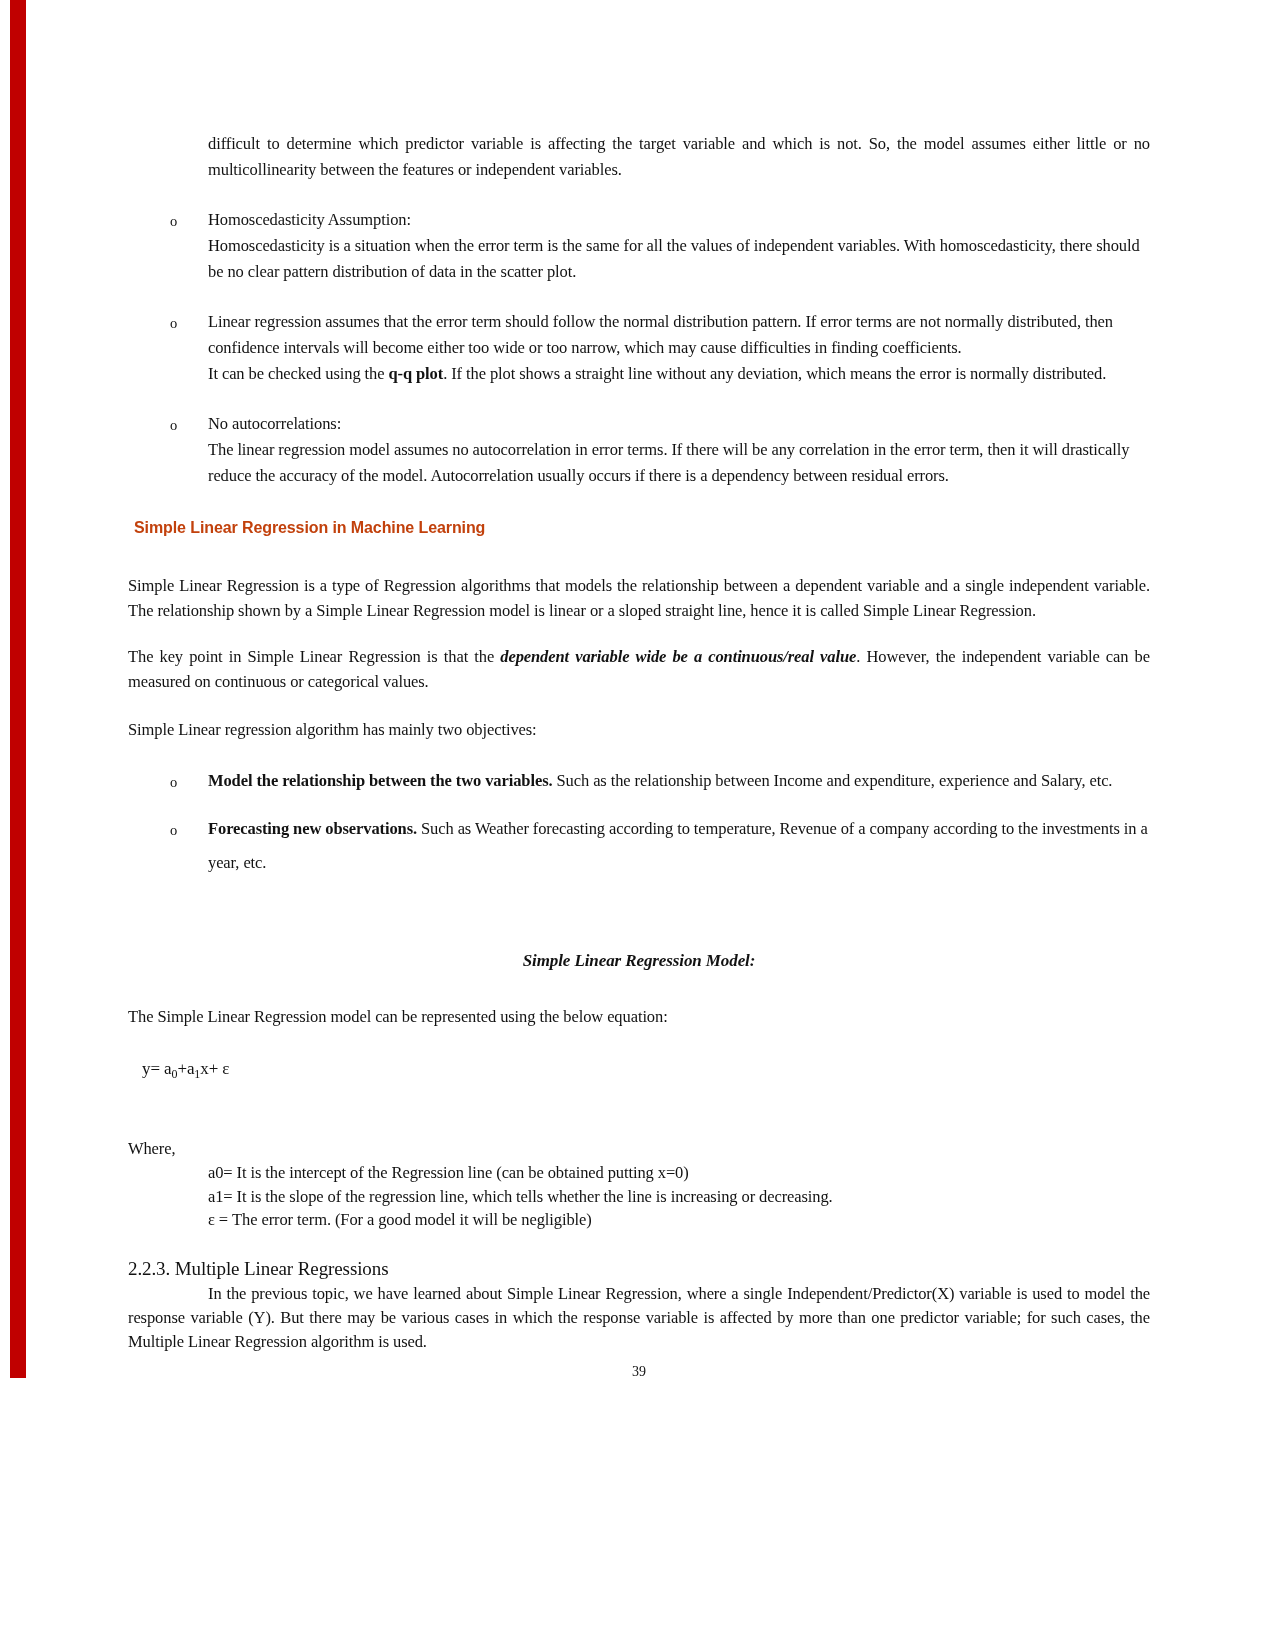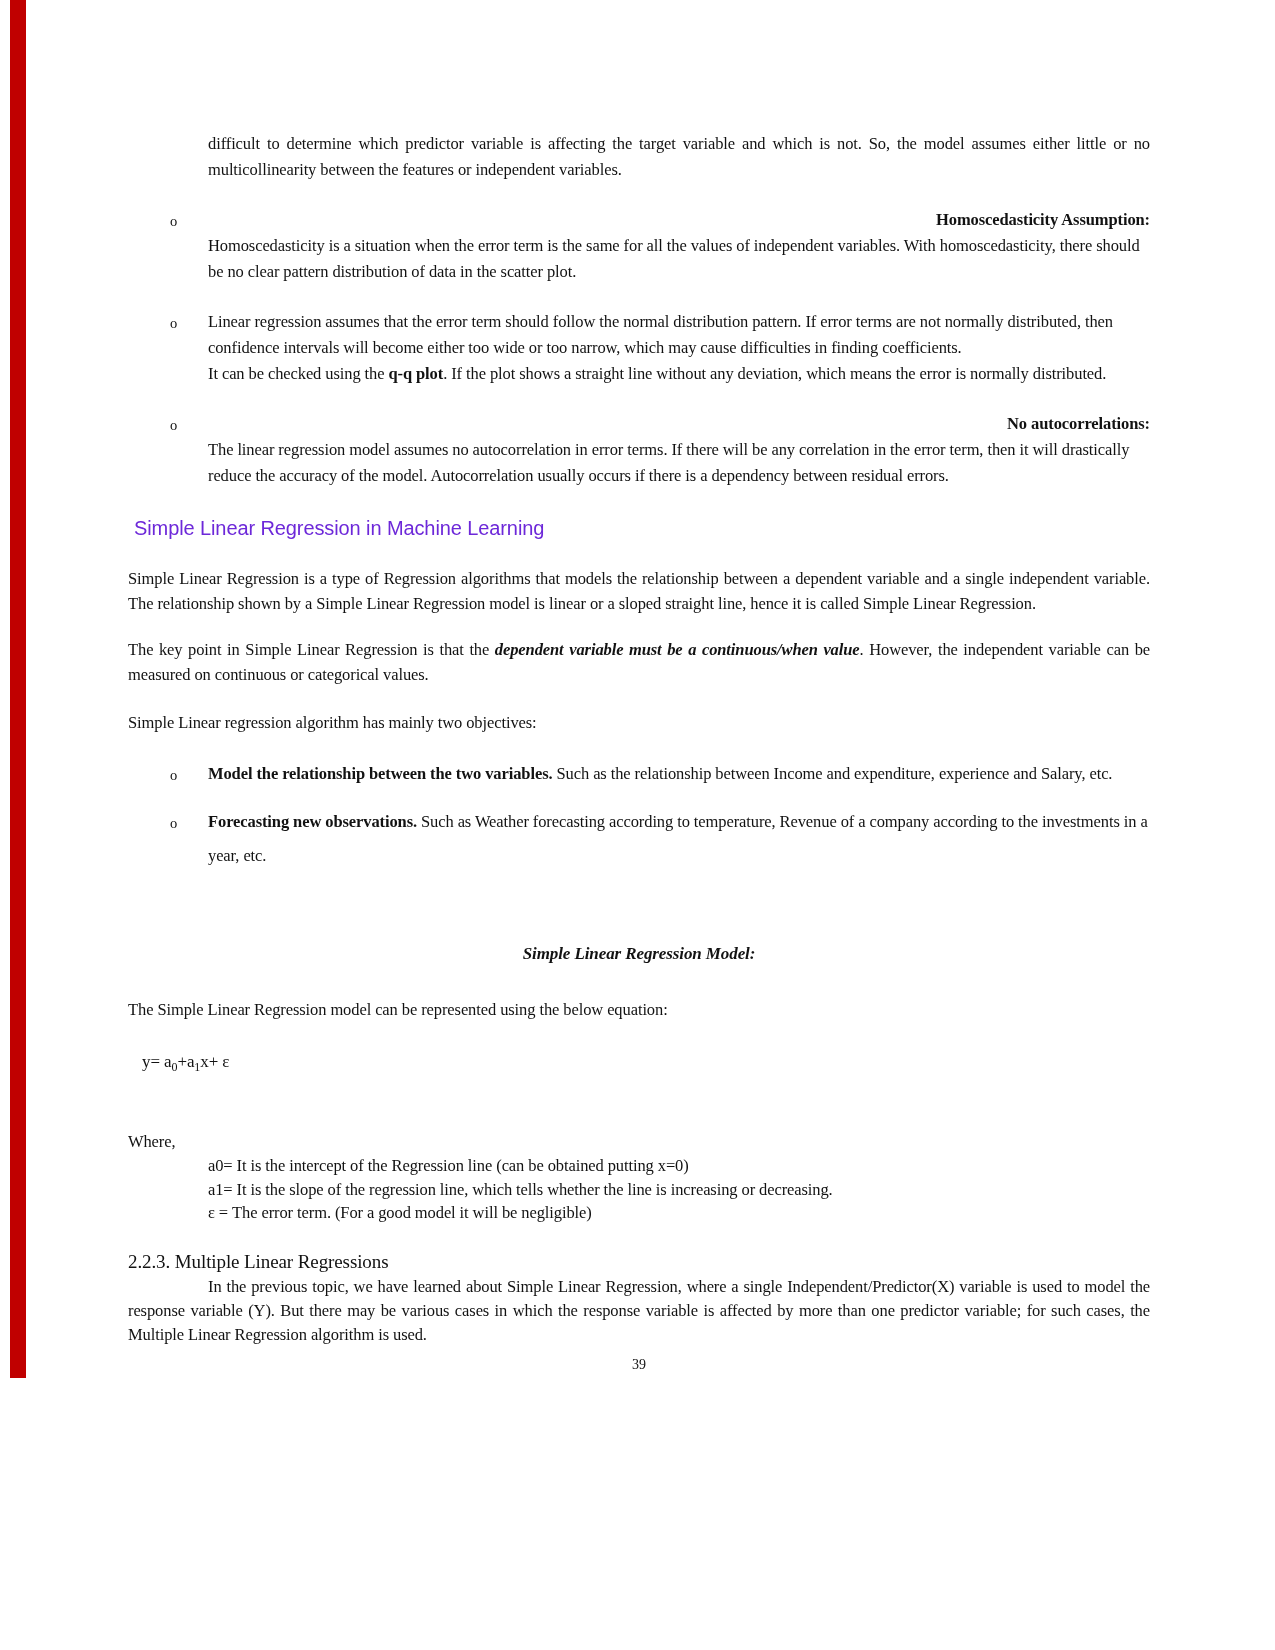--- a/index.html
+++ b/index.html
@@ -35,36 +35,36 @@
   .intro-para { line-height: 26px; }
 
   .bullet-item { position: relative; padding-left: 80px; }
   .bullet-item .marker {
     position: absolute;
     left: 42px;
     top: 1px;
     font-size: 14.5px;
   }
   .assumption { margin-top: 24px; line-height: 26px; }
-  .assumption .b-title { font-weight: bold; text-align: right; }
+  .assumption .b-title { font-weight: normal; }
   .objective { line-height: 34px; }
   .objective .b-title { font-weight: bold; }
   .bold { font-weight: bold; }
 
   .sans-heading {
     margin-top: 26px;
     margin-left: 6px;
     font-family: "Liberation Sans", "DejaVu Sans", sans-serif;
-    font-size: 20px;
-    font-weight: normal;
+    font-size: 16px;
+    font-weight: bold;
     line-height: 26px;
-    color: #6d28d9;
+    color: #c2410c;
   }
   .body-para { line-height: 25px; }
-  .p1 { margin-top: 25px; }
+  .p1 { margin-top: 32px; }
   .p2 { margin-top: 21px; }
   .p3 { margin-top: 23px; }
   .emph-bi { font-weight: bold; font-style: italic; }
   .obj1 { margin-top: 22px; }
   .obj2 { margin-top: 14px; }
 
   .model-heading {
     margin-top: 68px;
     font-size: 17px;
     font-weight: bold;
@@ -128,21 +128,21 @@
     <div class="bullet-item assumption">
       <span class="marker">o</span>
       <div class="b-title">No autocorrelations:</div>
       <div class="b-body">The linear regression model assumes no autocorrelation in error terms. If there will be any correlation in the error term, then it will drastically reduce the accuracy of the model. Autocorrelation usually occurs if there is a dependency between residual errors.</div>
     </div>
 
     <h2 class="sans-heading">Simple Linear Regression in Machine Learning</h2>
 
     <p class="body-para para-justify p1">Simple Linear Regression is a type of Regression algorithms that models the relationship between a dependent variable and a single independent variable. The relationship shown by a Simple Linear Regression model is linear or a sloped straight line, hence it is called Simple Linear Regression.</p>
 
-    <p class="body-para para-justify p2"><span>The key point in Simple Linear Regression is that the </span><span class="emph-bi">dependent variable must be a continuous/when value</span><span>. However, the independent variable can be measured on continuous or categorical values.</span></p>
+    <p class="body-para para-justify p2"><span>The key point in Simple Linear Regression is that the </span><span class="emph-bi">dependent variable wide be a continuous/real value</span><span>. However, the independent variable can be measured on continuous or categorical values.</span></p>
 
     <p class="body-para p3">Simple Linear regression algorithm has mainly two objectives:</p>
 
     <div class="bullet-item objective obj1">
       <span class="marker">o</span>
       <span class="b-title">Model the relationship between the two variables.</span><span> Such as the relationship between Income and expenditure, experience and Salary, etc.</span>
     </div>
 
     <div class="bullet-item objective obj2">
       <span class="marker">o</span>

